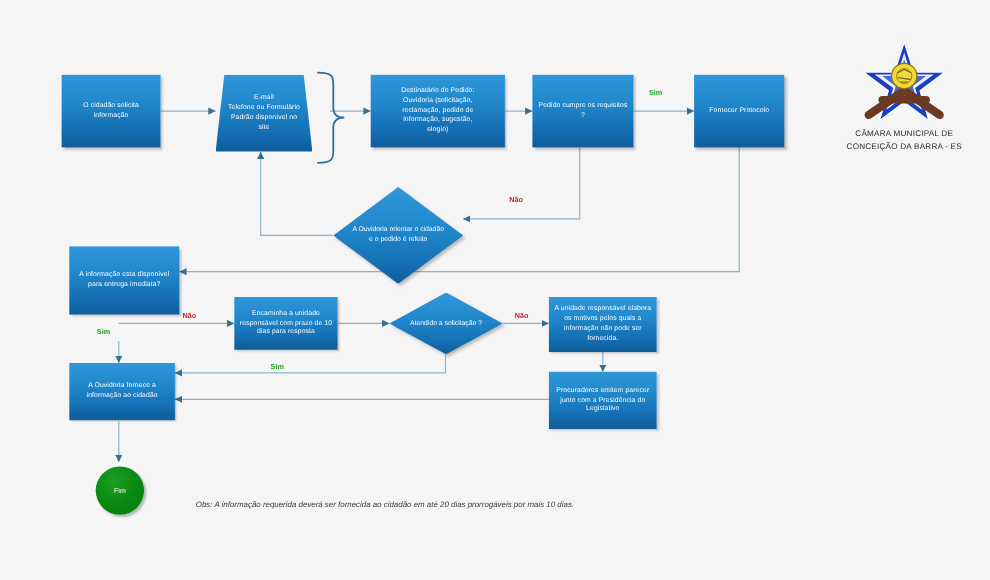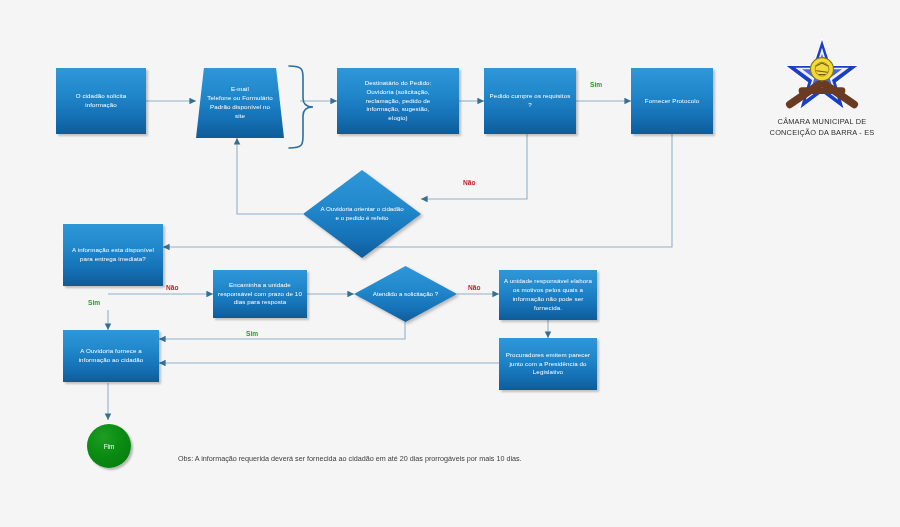--- a/index.html
+++ b/index.html
@@ -205,21 +205,21 @@
   <div class="edge-label lbl-nao" style="left:463px;top:179px;">Não</div>
 
   <div class="edge-label lbl-sim" style="left:88px;top:299px;">Sim</div>
 
   <div class="edge-label lbl-nao" style="left:166px;top:284px;">Não</div>
 
   <div class="edge-label lbl-sim" style="left:246px;top:330px;">Sim</div>
 
   <div class="edge-label lbl-nao" style="left:468px;top:284px;">Não</div>
 
-  <div class="note" style="left:178px;top:454px;">Obs: A informação requerida deverá ser fornecida ao cidadão em até 20 dias prorrogáveis por mais 10 dias.</div>
+  <div class="note" style="left:178px;top:454px;font-style:italic;">Obs: A informação requerida deverá ser fornecida ao cidadão em até 20 dias prorrogáveis por mais 10 dias.</div>
 
   <div id="logo-block" style="left:742px;top:30px;">
     <svg viewBox="0 0 120 110" style="width:92px;height:86px;display:block;margin:0 auto;">
 
       <polygon points="60,6 73,44 113,44 81,68 93,106 60,82 27,106 39,68 7,44 47,44" fill="#ffffff" stroke="#f0f0f0" stroke-width="1"></polygon>
 
       <polygon points="60,12 71,46 106,46 78,67 88,101 60,80 32,101 42,67 14,46 49,46" fill="#1a3fc4"></polygon>
 
       <polygon points="60,22 68,48 95,48 73,64 81,90 60,74 39,90 47,64 25,48 52,48" fill="#ffffff" opacity="0.92"></polygon>
 

